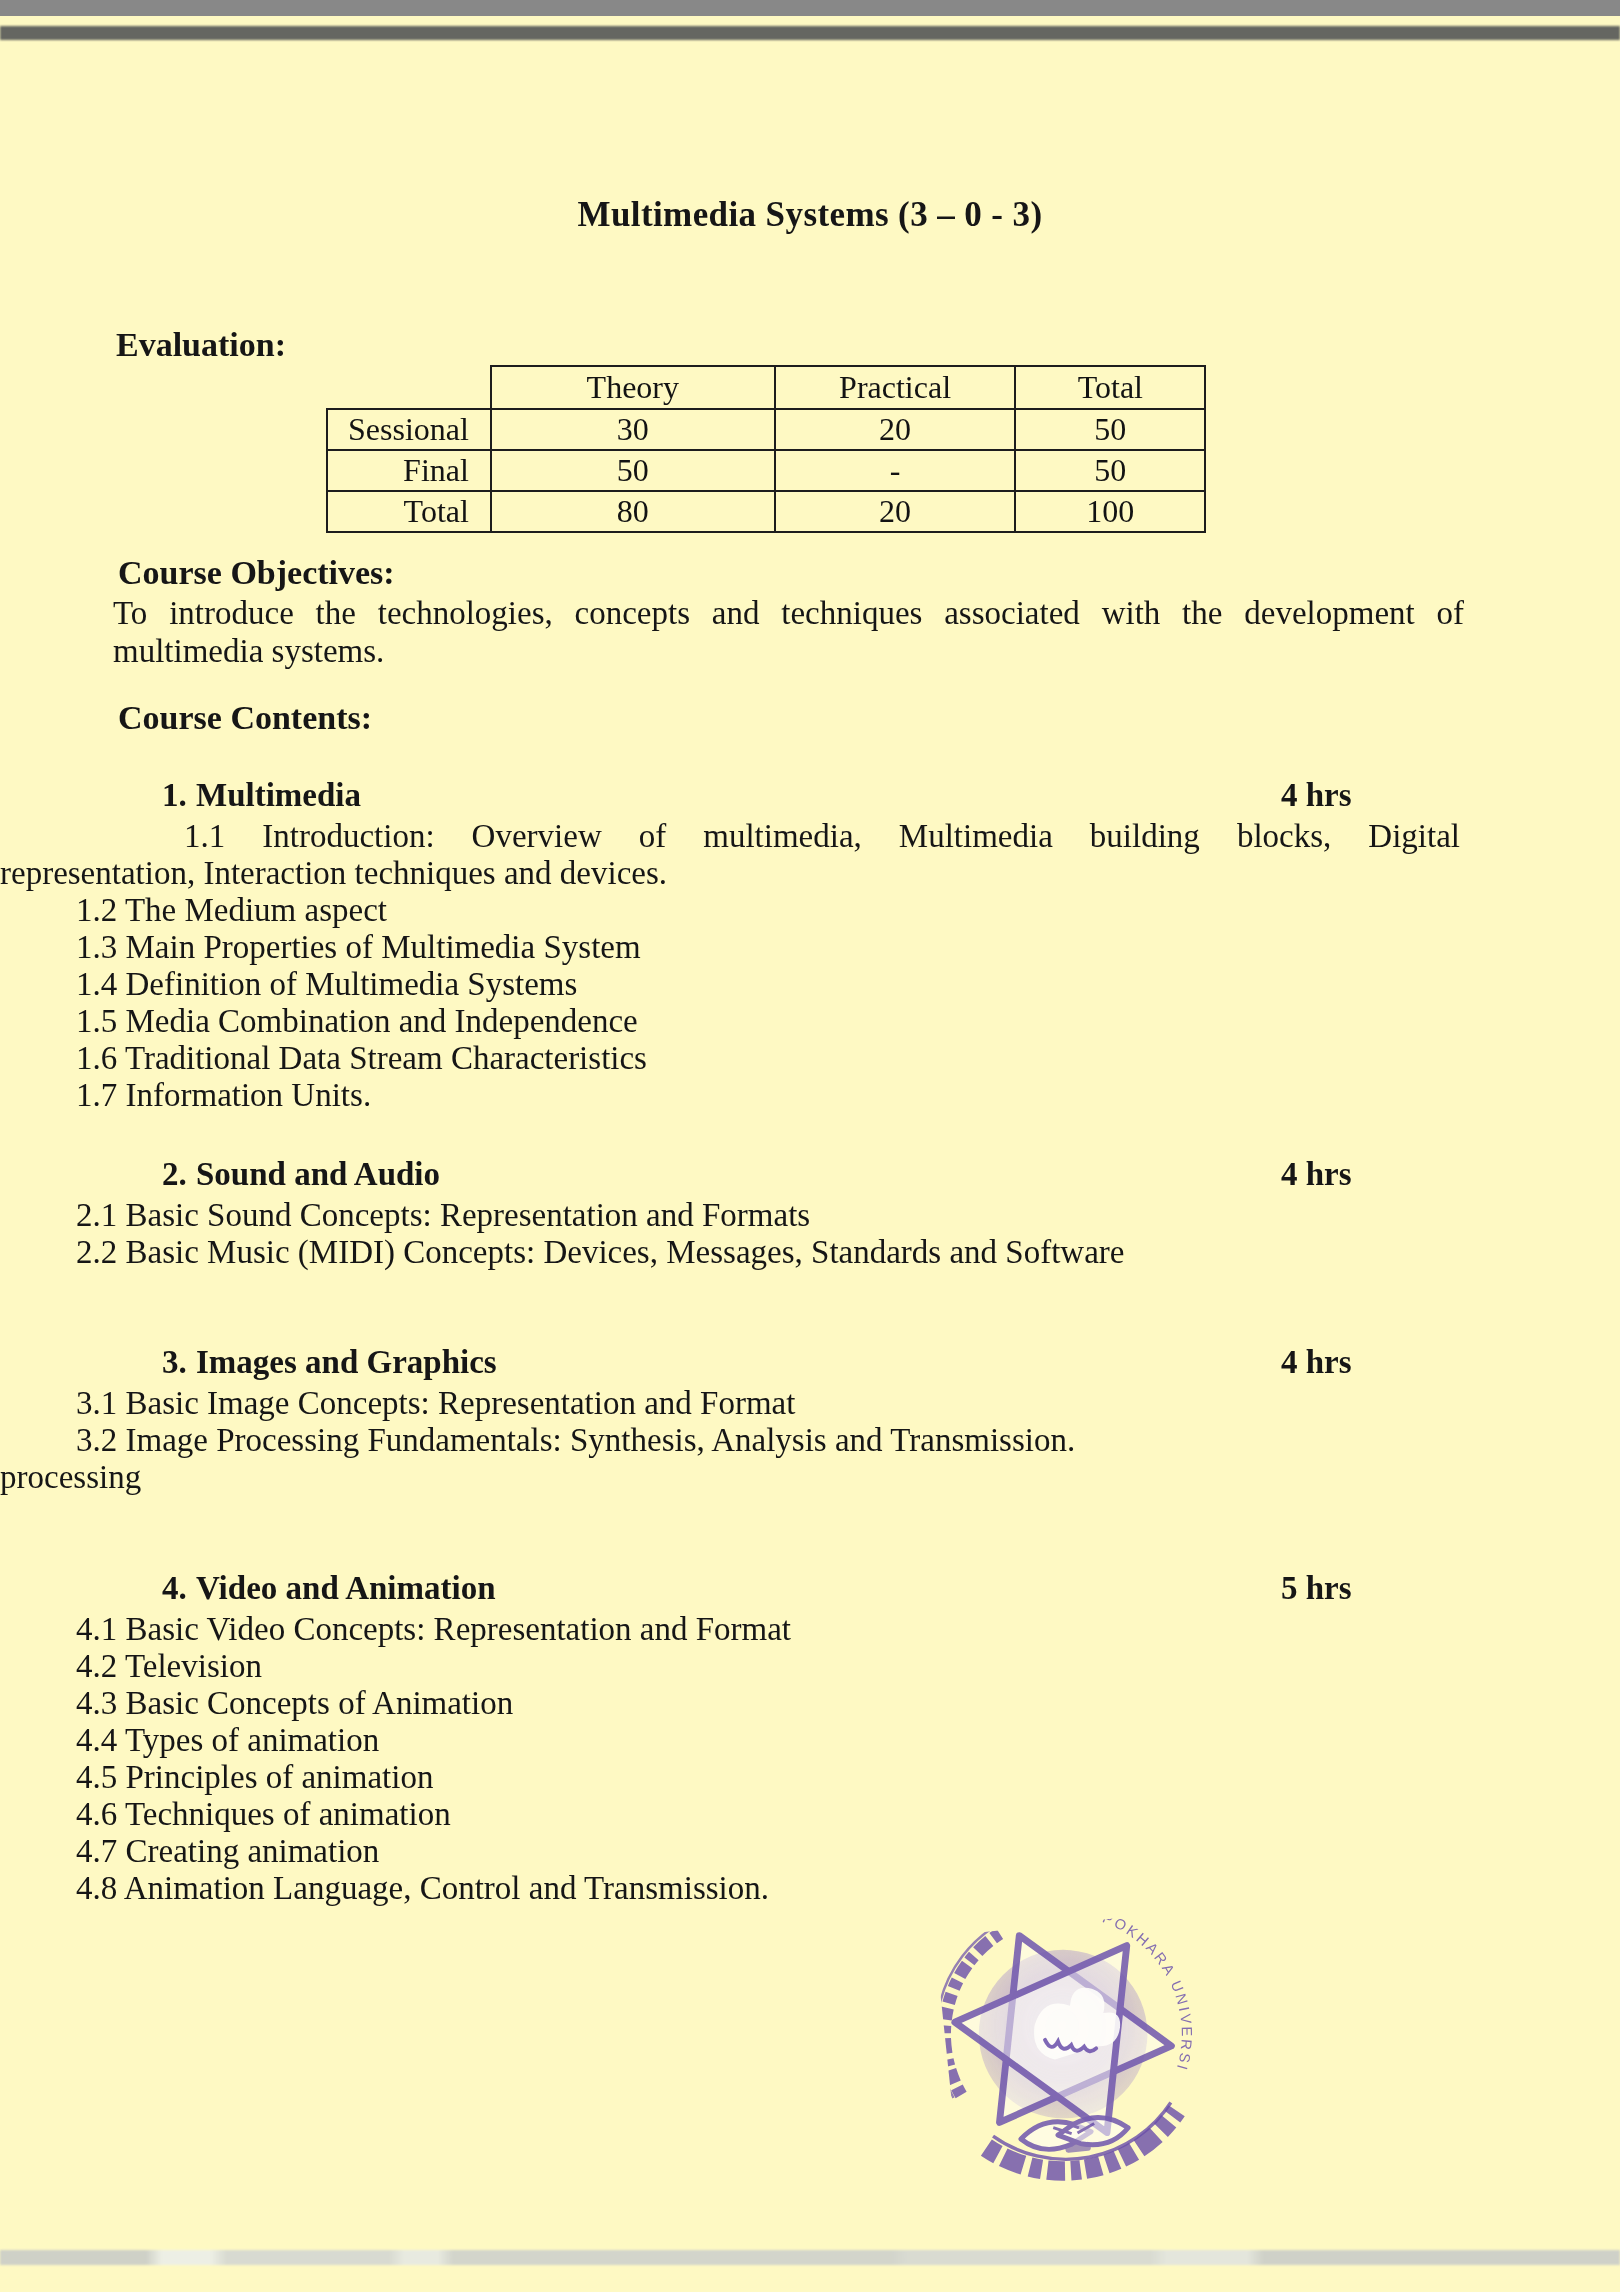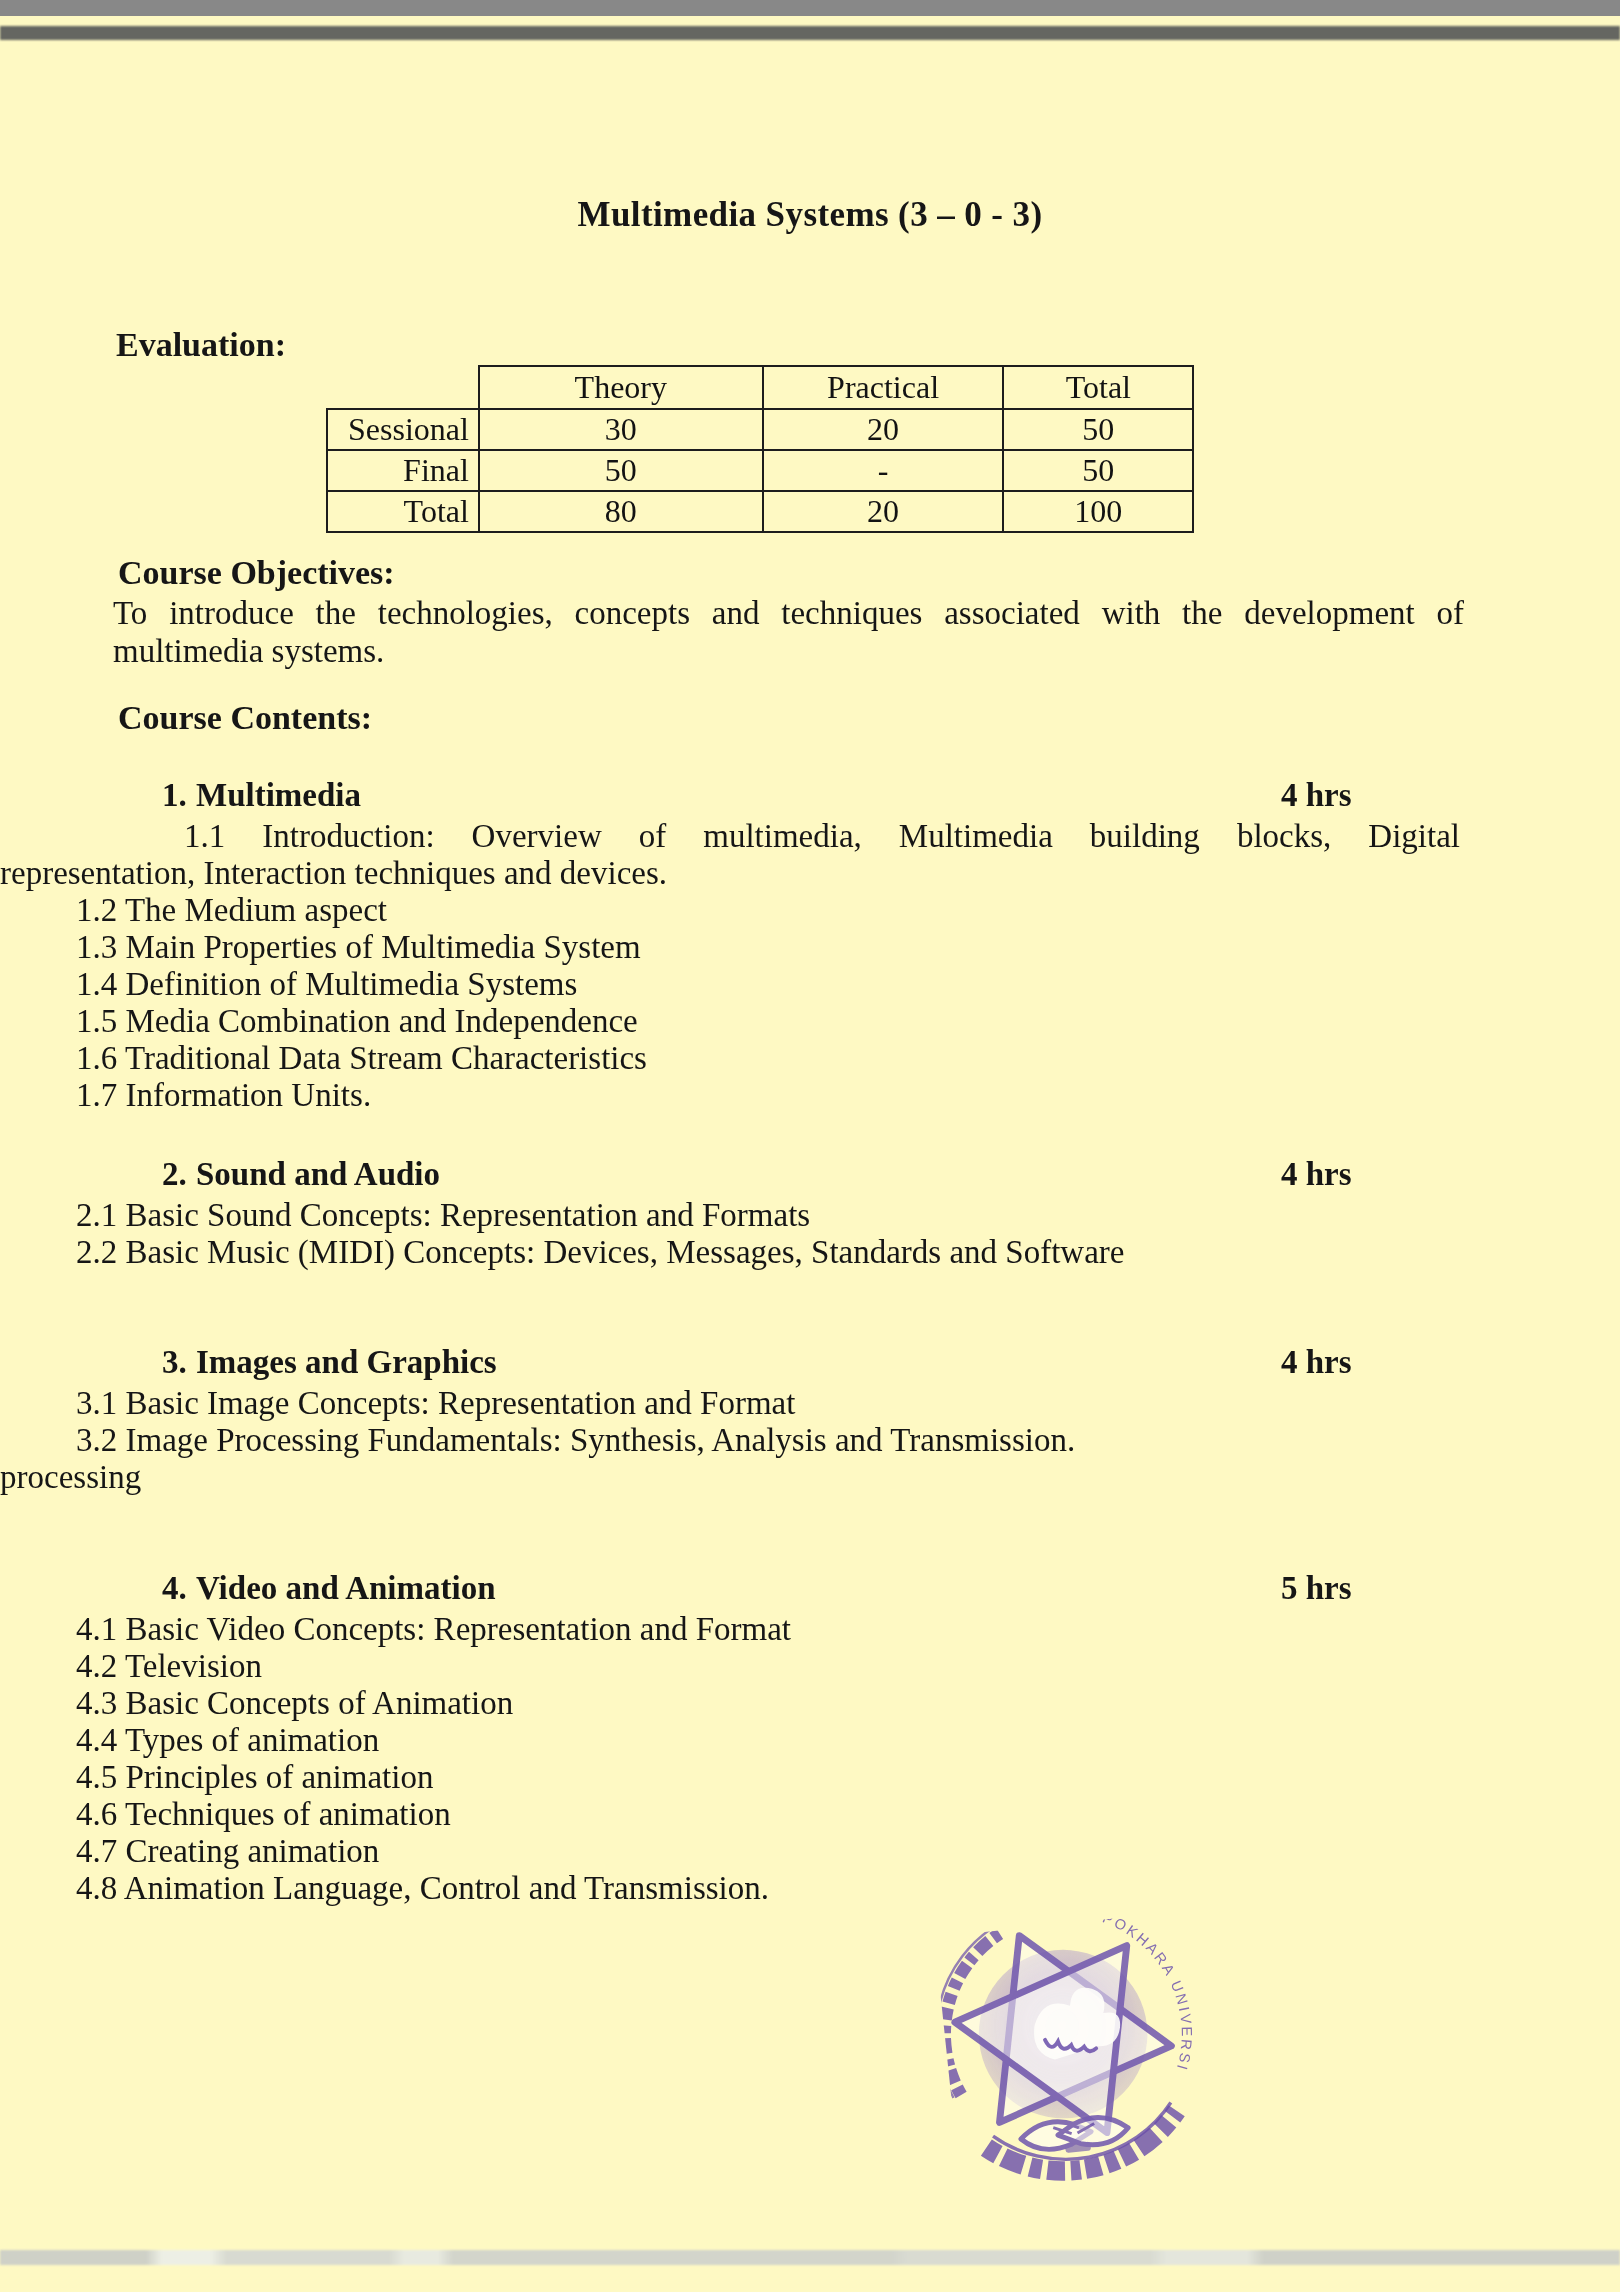--- a/index.html
+++ b/index.html
@@ -26,21 +26,21 @@
   }
   .heading { position:absolute; font-size:34px; font-weight:bold; }
   #eval-heading { top:310px; left:116px; }
   #obj-heading  { top:538px; left:118px; }
   #contents-heading { top:683px; left:118px; }
 
   .eval-table { position:absolute; top:349px; left:326px; border-collapse:collapse; font-size:32px; color:#131313; }
   .eval-table td { border:2.9px solid #1d1d1d; text-align:center; padding:0 3.9px; height:39px; vertical-align:middle; }
   .eval-table tr.hdr td { height:41px; }
   .eval-table td.blank { border:none; }
-  .eval-table td.c0 { width:137px; text-align:right; padding-right:9px; }
+  .eval-table td.c0 { width:137px; text-align:right; padding-right:21px; }
   .eval-table td.c1 { width:274px; }
   .eval-table td.c2 { width:231px; }
   .eval-table td.c3 { width:180px; }
 
   .obj-par { position:absolute; top:578px; left:113px; width:1351px; font-size:33px; line-height:38px; }
   .line-just { text-align:justify; text-align-last:justify; }
 
   .section { position:absolute; left:0; width:1543px; font-size:33px; line-height:37px; }
   #sec1 { top:761px; } #sec2 { top:1140px; } #sec3 { top:1328px; } #sec4 { top:1554px; }
   .sec-header { position:relative; padding-left:162px; font-weight:bold; margin-bottom:3.9px; }

